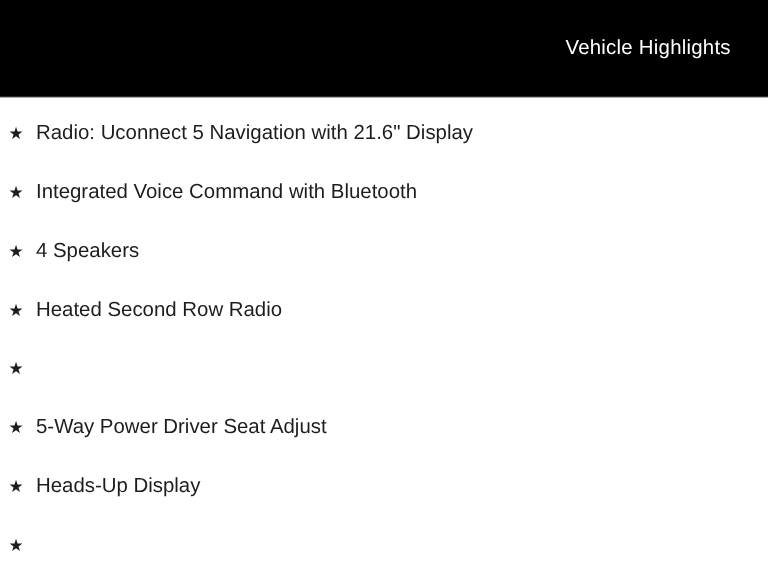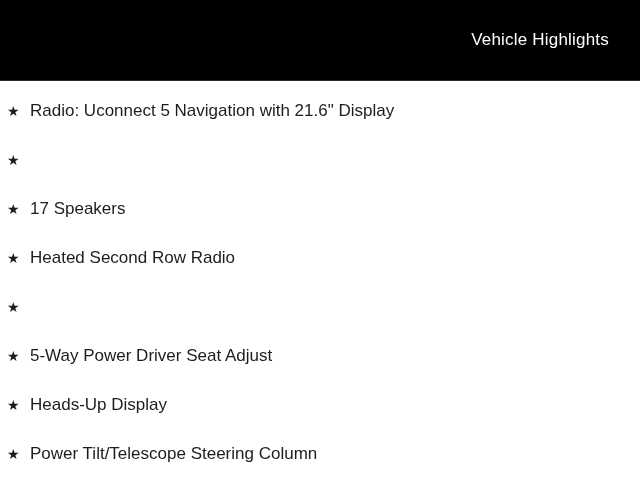--- a/index.html
+++ b/index.html
@@ -72,25 +72,26 @@
     <span class="header-title">Vehicle Highlights</span>
   </header>
   <ul class="highlight-list">
   <li class="highlight-item">
     <span class="star">★</span>
     <span class="item-text">Radio: Uconnect 5 Navigation with 21.6" Display</span>
   </li>
 
   <li class="highlight-item">
     <span class="star">★</span>
+    <span class="item-text">Integrated Voice Command with Bluetooth</span>
   </li>
 
   <li class="highlight-item">
     <span class="star">★</span>
-    <span class="item-text">17 Speakers</span>
+    <span class="item-text">4 Speakers</span>
   </li>
 
   <li class="highlight-item">
     <span class="star">★</span>
     <span class="item-text">Heated Second Row Radio</span>
   </li>
 
   <li class="highlight-item">
     <span class="star">★</span>
   </li>
@@ -100,16 +101,15 @@
     <span class="item-text">5-Way Power Driver Seat Adjust</span>
   </li>
 
   <li class="highlight-item">
     <span class="star">★</span>
     <span class="item-text">Heads-Up Display</span>
   </li>
 
   <li class="highlight-item">
     <span class="star">★</span>
-    <span class="item-text">Power Tilt/Telescope Steering Column</span>
   </li>
 </ul>
 </div>
 
 </body></html>

